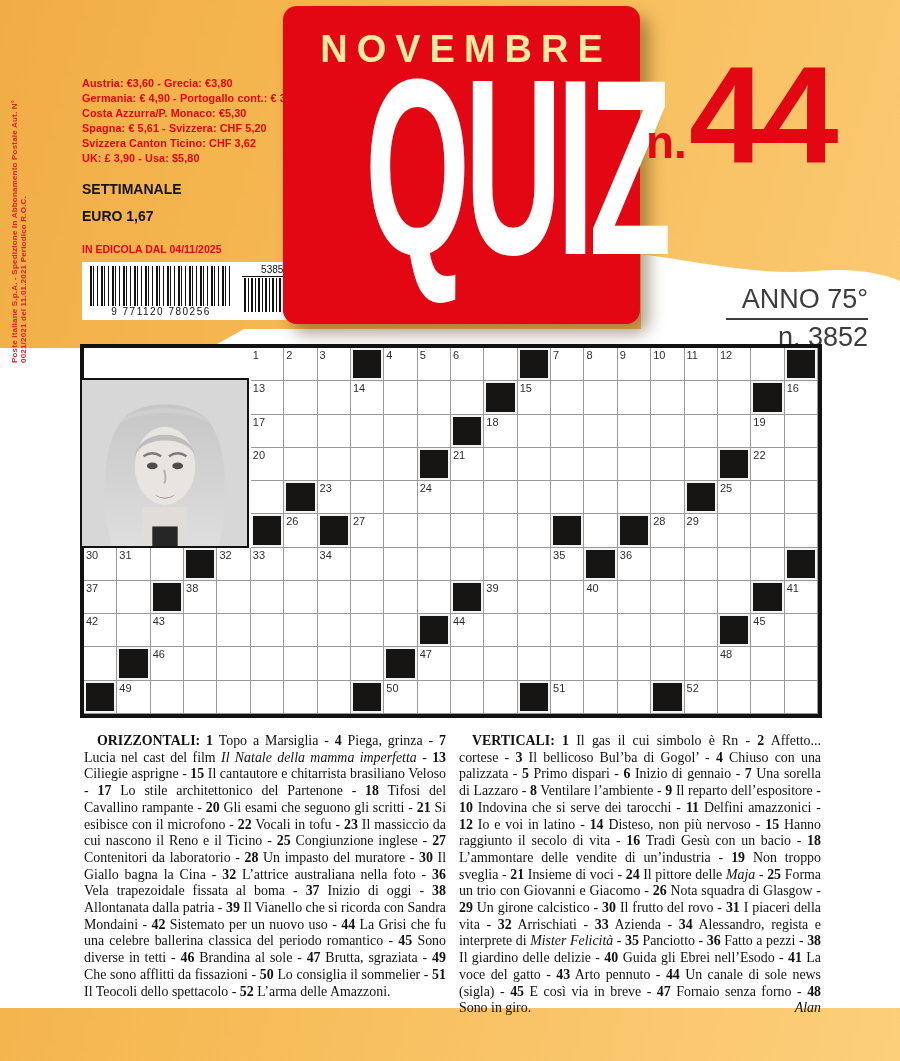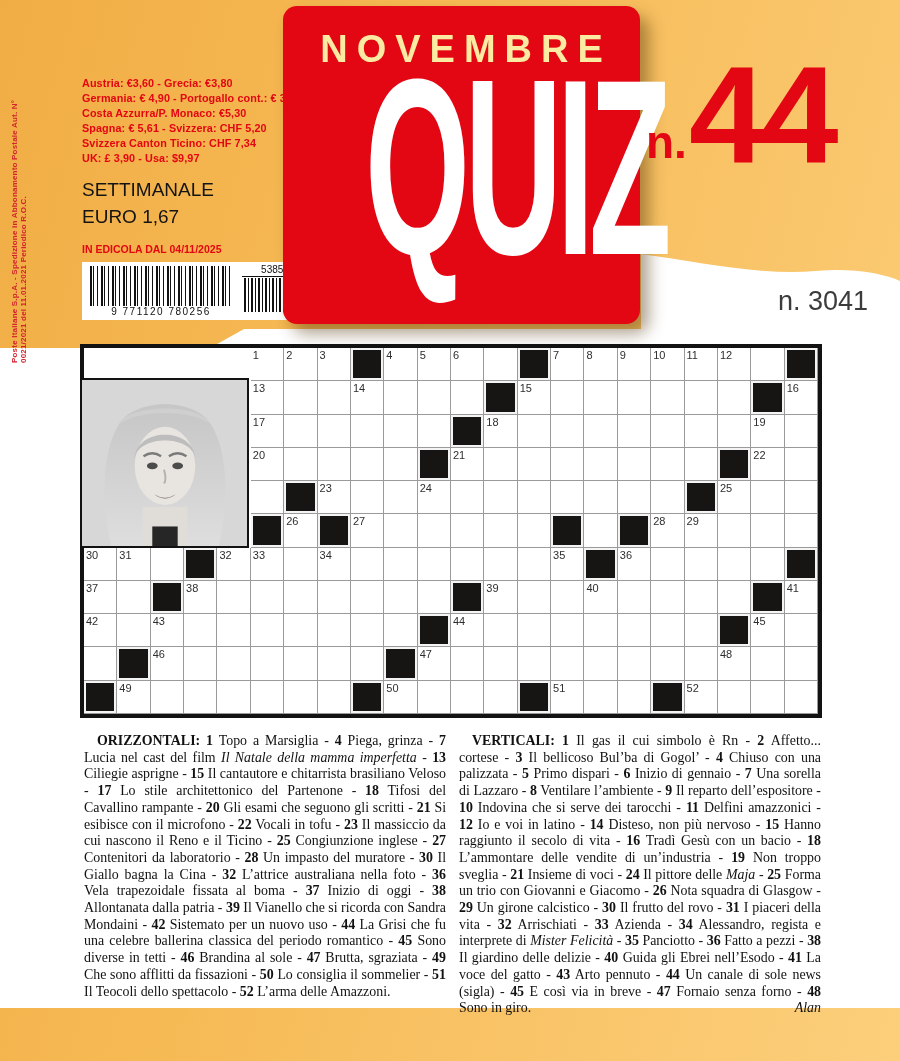--- a/index.html
+++ b/index.html
@@ -7,21 +7,21 @@
         background:linear-gradient(105deg,#f1ad45 0%,#f6ba55 38%,#f9c468 68%,#fccf7b 100%);
         font-family:"Liberation Sans",sans-serif;-webkit-font-smoothing:antialiased;}
   
   #white-panel{position:absolute;left:0;top:0;width:900px;height:1061px;pointer-events:none;}
   
   .spine{position:absolute;left:10px;top:58px;height:305px;writing-mode:vertical-rl;
          transform:rotate(180deg);font-size:8px;color:#d2232e;letter-spacing:.2px;font-weight:600;}
   
   .prices{position:absolute;left:82px;top:76px;color:#e30613;font-size:10.8px;
           line-height:15px;font-weight:600;letter-spacing:.1px;}
-  .weekly{position:absolute;left:82px;top:176px;color:#141414;font-size:19px;line-height:27px;font-weight:400;}
+  .weekly{position:absolute;left:82px;top:176px;color:#141414;font-size:14px;line-height:27px;font-weight:700;}
   .onsale{position:absolute;left:82px;top:243px;color:#e30613;font-size:10.5px;font-weight:700;}
   
   .barcode{position:absolute;left:82px;top:262px;width:238px;height:58px;background:#fff;}
   .bars-main{position:absolute;left:8px;top:4px;width:140px;height:40px;
       background:repeating-linear-gradient(90deg,#111 0 2px,#fff 2px 3px,#111 3px 4px,#fff 4px 7px,#111 7px 8px,#fff 8px 11px);}
   .bc-digits{position:absolute;left:4px;top:44px;width:150px;font-size:10px;color:#111;letter-spacing:1.5px;text-align:center;}
   .bc-addon-num{position:absolute;left:160px;top:2px;width:66px;font-size:10px;color:#111;text-align:center;
       border-bottom:1px solid #111;padding-bottom:1px;}
   .bars-addon{position:absolute;left:162px;top:16px;width:62px;height:34px;
       background:repeating-linear-gradient(90deg,#111 0 2px,#fff 2px 4px,#111 4px 5px,#fff 5px 7px);}
@@ -82,22 +82,22 @@
              L900,1008 L0,1008 Z" fill="#ffffff"></path>
   </svg>
 
   <div class="spine">Poste Italiane S.p.A. - Spedizione in Abbonamento Postale Aut. N° 0021/2021 del 11.01.2021 Periodico R.O.C.</div>
 
   <div class="prices">
       <div>Austria: €3,60 - Grecia: €3,80</div>
       <div>Germania: € 4,90 - Portogallo cont.: € 3,70</div>
       <div>Costa Azzurra/P. Monaco: €5,30</div>
       <div>Spagna: € 5,61 - Svizzera: CHF 5,20</div>
-      <div>Svizzera Canton Ticino: CHF 7,34</div>
-      <div>UK: £ 3,90 - Usa: $9,97</div>
+      <div>Svizzera Canton Ticino: CHF 3,62</div>
+      <div>UK: £ 3,90 - Usa: $5,80</div>
     </div>
   <div class="weekly">
     <div>SETTIMANALE</div>
     <div>EURO 1,67</div>
   </div>
   <div class="onsale">IN EDICOLA DAL 04/11/2025</div>
 
   <div class="barcode">
     <div class="bars-main"></div>
     <div class="bc-digits">9 771120 780256</div>
@@ -109,21 +109,22 @@
     <div class="logo-top">NOVEMBRE</div>
     <div class="logo-main">QUIZ</div>
   </div>
 
   <div class="issue">
     <span class="issue-prefix">n.</span>
     <span class="issue-number">44</span>
   </div>
 
   <div class="anno-wrap">
-    <div class="anno-num">n. 3041</div>
+    <span class="anno-line">ANNO 75°</span>
+    <div class="anno-num">n. 3852</div>
   </div>
 
   <div class="grid">
       <div class="cell" style="grid-area: 1 / 6;">
         <span class="cellnum">1</span>
       </div>
       <div class="cell" style="grid-area: 1 / 7;">
         <span class="cellnum">2</span>
       </div>
       <div class="cell" style="grid-area: 1 / 8;">

